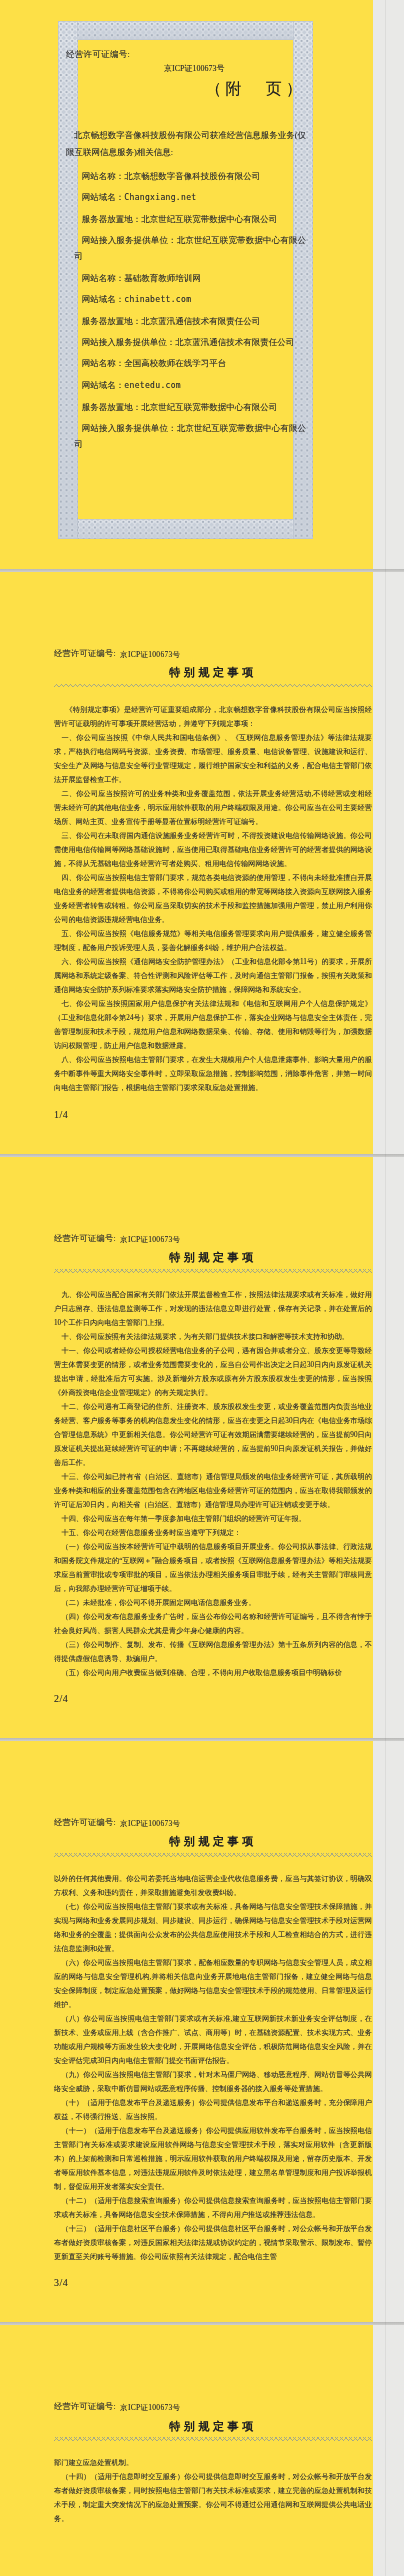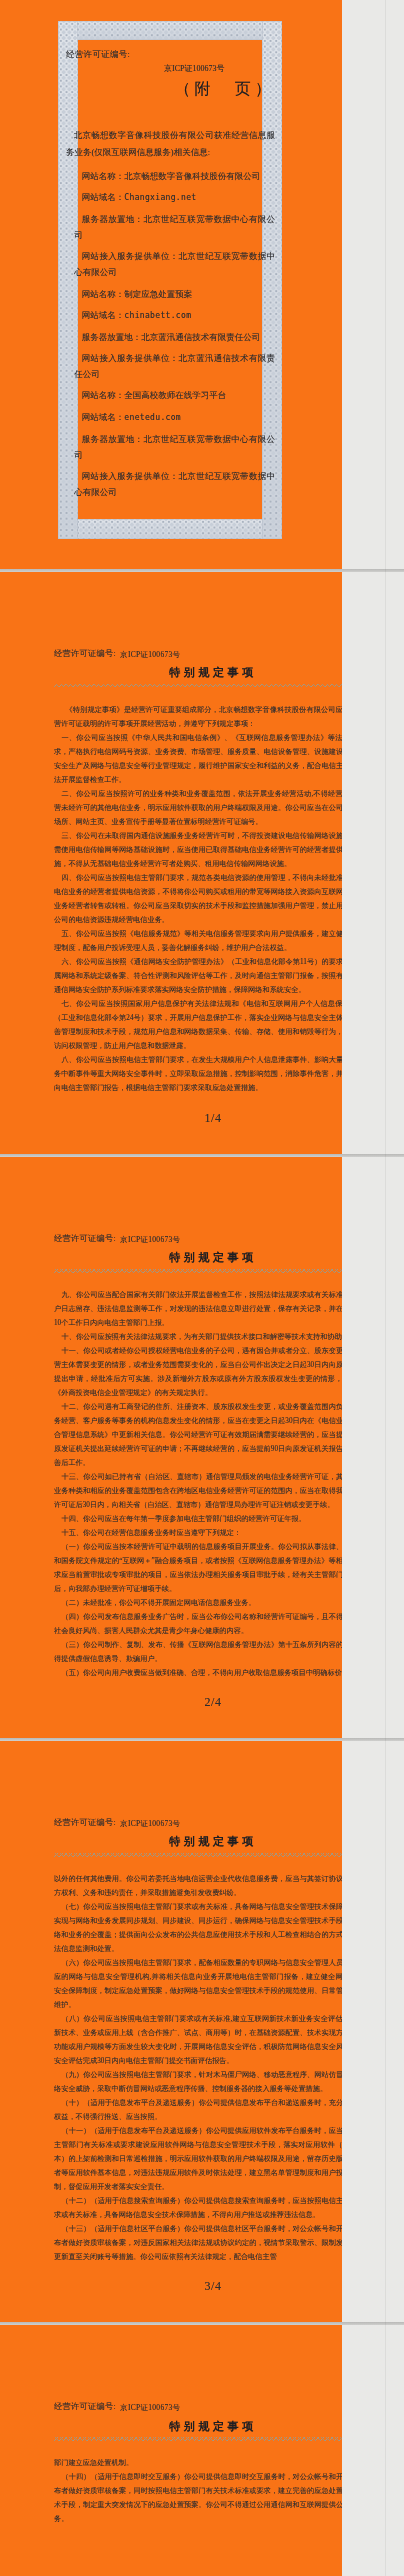--- a/index.html
+++ b/index.html
@@ -2,21 +2,21 @@
 <html style="font-size:8.2px"><head>
 <meta charset="utf-8">
 <style>
   html,body{margin:0;padding:0;}
   body{
     width:405px;height:2873px;position:relative;
     background:#e9e9e7;overflow:hidden;
     font-family:"Liberation Serif","DejaVu Serif",serif;
     color:#2d2d30;
   }
-  .page{position:relative;width:342px;background:#f97316;overflow:hidden;}
+  .page{position:relative;width:373px;background:#fde047;overflow:hidden;}
   .sep{width:405px;height:3.1px;background:linear-gradient(#b9b9b7,#cfcfcd);}
   .scan-edge{position:absolute;top:0;bottom:0;left:385px;width:1px;background:rgba(90,90,90,.09);z-index:5;}
 
   
   .p1{height:569px;}
   .band{
     position:absolute;z-index:1;
     background:
       radial-gradient(circle, #aab3c0 1.1px, transparent 1.2px) 0 0/5.7px 5.7px,
       radial-gradient(circle, #c7ced8 1.8px, transparent 1.9px) 2.8px 2.8px/5.7px 5.7px,
@@ -46,21 +46,21 @@
   .zigzag{
     height:3.6px;margin-top:3.6px;opacity:.8;
     background:
       repeating-linear-gradient(45deg,  #8f9a91 0 0.9px, transparent 0.9px 3.3px),
       repeating-linear-gradient(-45deg, #97a29a 0 0.9px, transparent 0.9px 3.3px);
   }
   .pbody{margin-top:15.5px;font-size:7.2px;line-height:14px;text-align:justify;color:#2e2e31;overflow:hidden;}
   .pbody p{margin:0;text-indent:1.05em;}
   .pbody p.intro{text-indent:1.6em;}
   .pbody p.cont{text-indent:0;}
-  .pno{position:absolute;bottom:28px;left:54px;width:318px;text-align:center;font-size:12px;letter-spacing:0.5px;}
+  .pno{position:absolute;bottom:34px;left:54px;width:318px;font-size:10px;letter-spacing:0.5px;}
   .txt{text-shadow:0 0 0.2px rgba(40,40,40,.45);}
 </style>
 </head>
 <body>
 
 <div class="scan-edge"></div>
 
 <div class="page p1">
   <div class="band band-top"></div>
   <div class="band band-bottom"></div>
@@ -69,21 +69,21 @@
   <div class="p1-content txt">
     <div class="p1-license-label">经营许可证编号:</div>
     <div class="p1-license-no">京ICP证100673号</div>
     <h2 class="p1-title2">（附　页）</h2>
     <p class="p1-intro">北京畅想数字音像科技股份有限公司获准经营信息服务业务(仅限互联网信息服务)相关信息:</p>
 
     <p class="p1-entry"><span>网站名称：</span><span>北京畅想数字音像科技股份有限公司</span></p>
     <p class="p1-entry"><span>网站域名：</span><span class="mono">Changxiang.net</span></p>
     <p class="p1-entry"><span>服务器放置地：</span><span>北京世纪互联宽带数据中心有限公司</span></p>
     <p class="p1-entry"><span>网站接入服务提供单位：</span><span>北京世纪互联宽带数据中心有限公司</span></p>
-    <p class="p1-entry"><span>网站名称：</span><span>制定应急处置预案</span></p>
+    <p class="p1-entry"><span>网站名称：</span><span>基础教育教师培训网</span></p>
     <p class="p1-entry"><span>网站域名：</span><span class="mono">chinabett.com</span></p>
     <p class="p1-entry"><span>服务器放置地：</span><span>北京蓝汛通信技术有限责任公司</span></p>
     <p class="p1-entry"><span>网站接入服务提供单位：</span><span>北京蓝汛通信技术有限责任公司</span></p>
     <p class="p1-entry"><span>网站名称：</span><span>全国高校教师在线学习平台</span></p>
     <p class="p1-entry"><span>网站域名：</span><span class="mono">enetedu.com</span></p>
     <p class="p1-entry"><span>服务器放置地：</span><span>北京世纪互联宽带数据中心有限公司</span></p>
     <p class="p1-entry"><span>网站接入服务提供单位：</span><span>北京世纪互联宽带数据中心有限公司</span></p>
   </div>
 </div>
 

